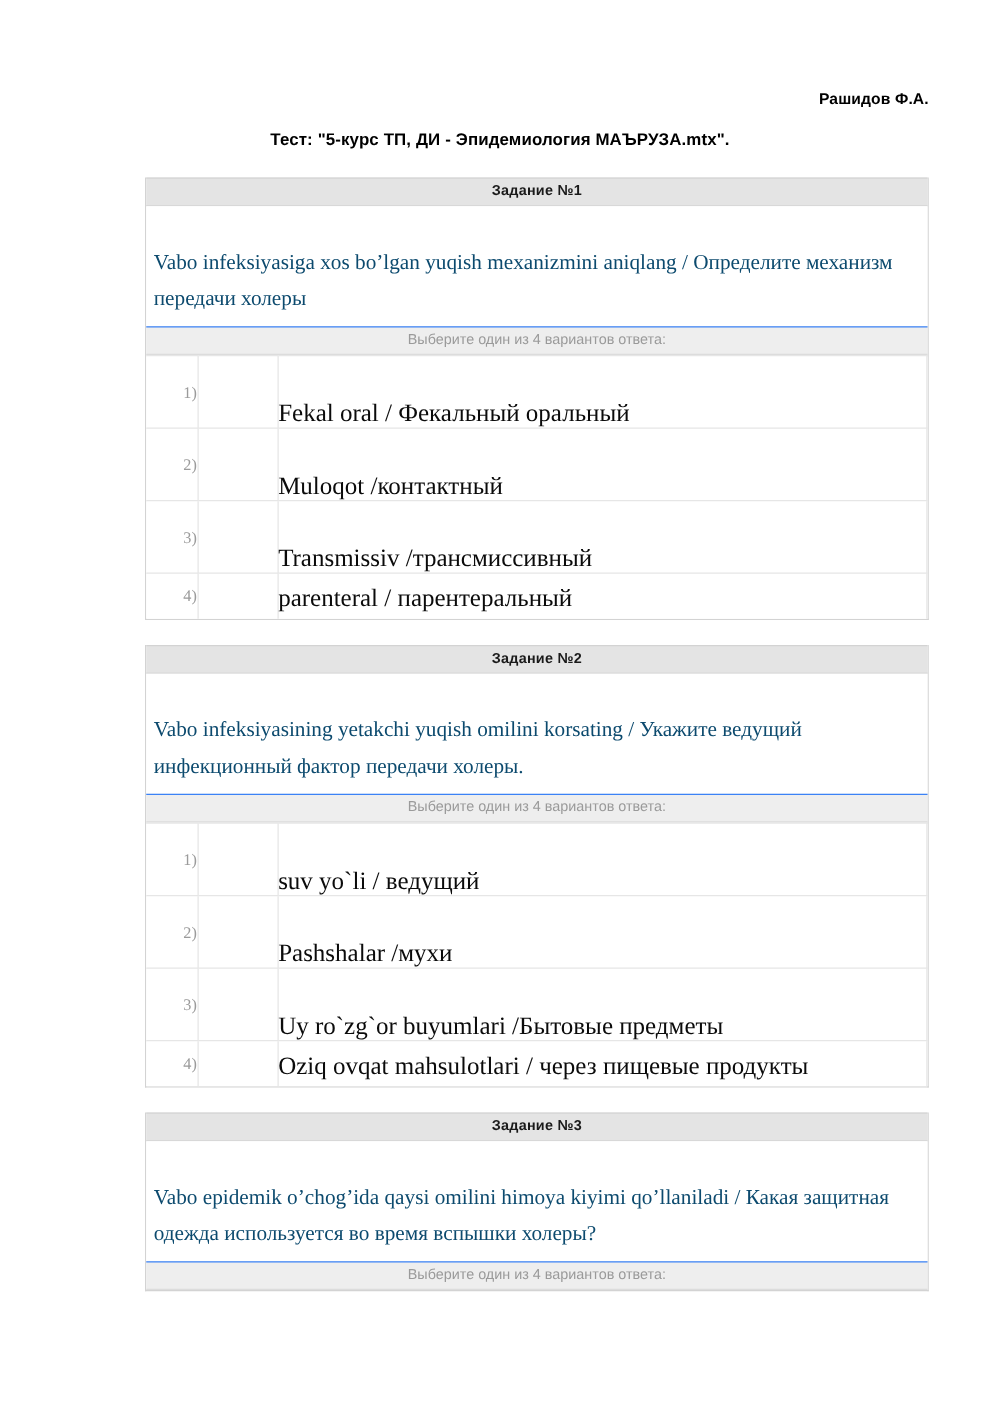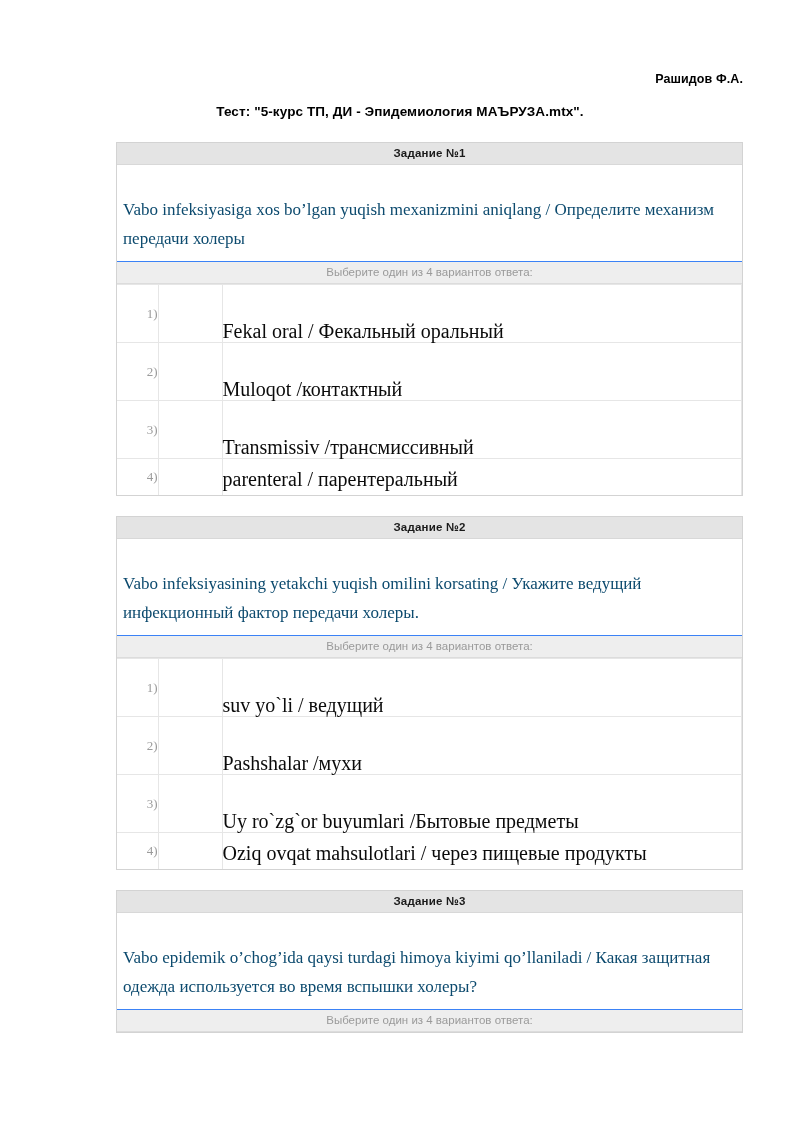--- a/index.html
+++ b/index.html
@@ -200,18 +200,18 @@
             <td class="num">4)</td>
             <td class="mark"></td>
             <td class="ans">Oziq ovqat mahsulotlari  / через пищевые продукты</td>
           </tr>
         </tbody>
       </table>
     </div>
 
     <div class="qblock">
       <div class="qhead">Задание №3</div>
-      <div class="qtext">Vabo epidemik o’chog’ida qaysi turdagi himoya kiyimi qo’llaniladi  / Какая защитная одежда используется во время вспышки холеры?</div>
+      <div class="qtext">Vabo epidemik o’chog’ida qaysi omilini himoya kiyimi qo’llaniladi  / Какая защитная одежда используется во время вспышки холеры?</div>
       <div class="qhint">Выберите один из 4 вариантов ответа:</div>
     </div>
 
   </div>
 </div>
 
 </body></html>

